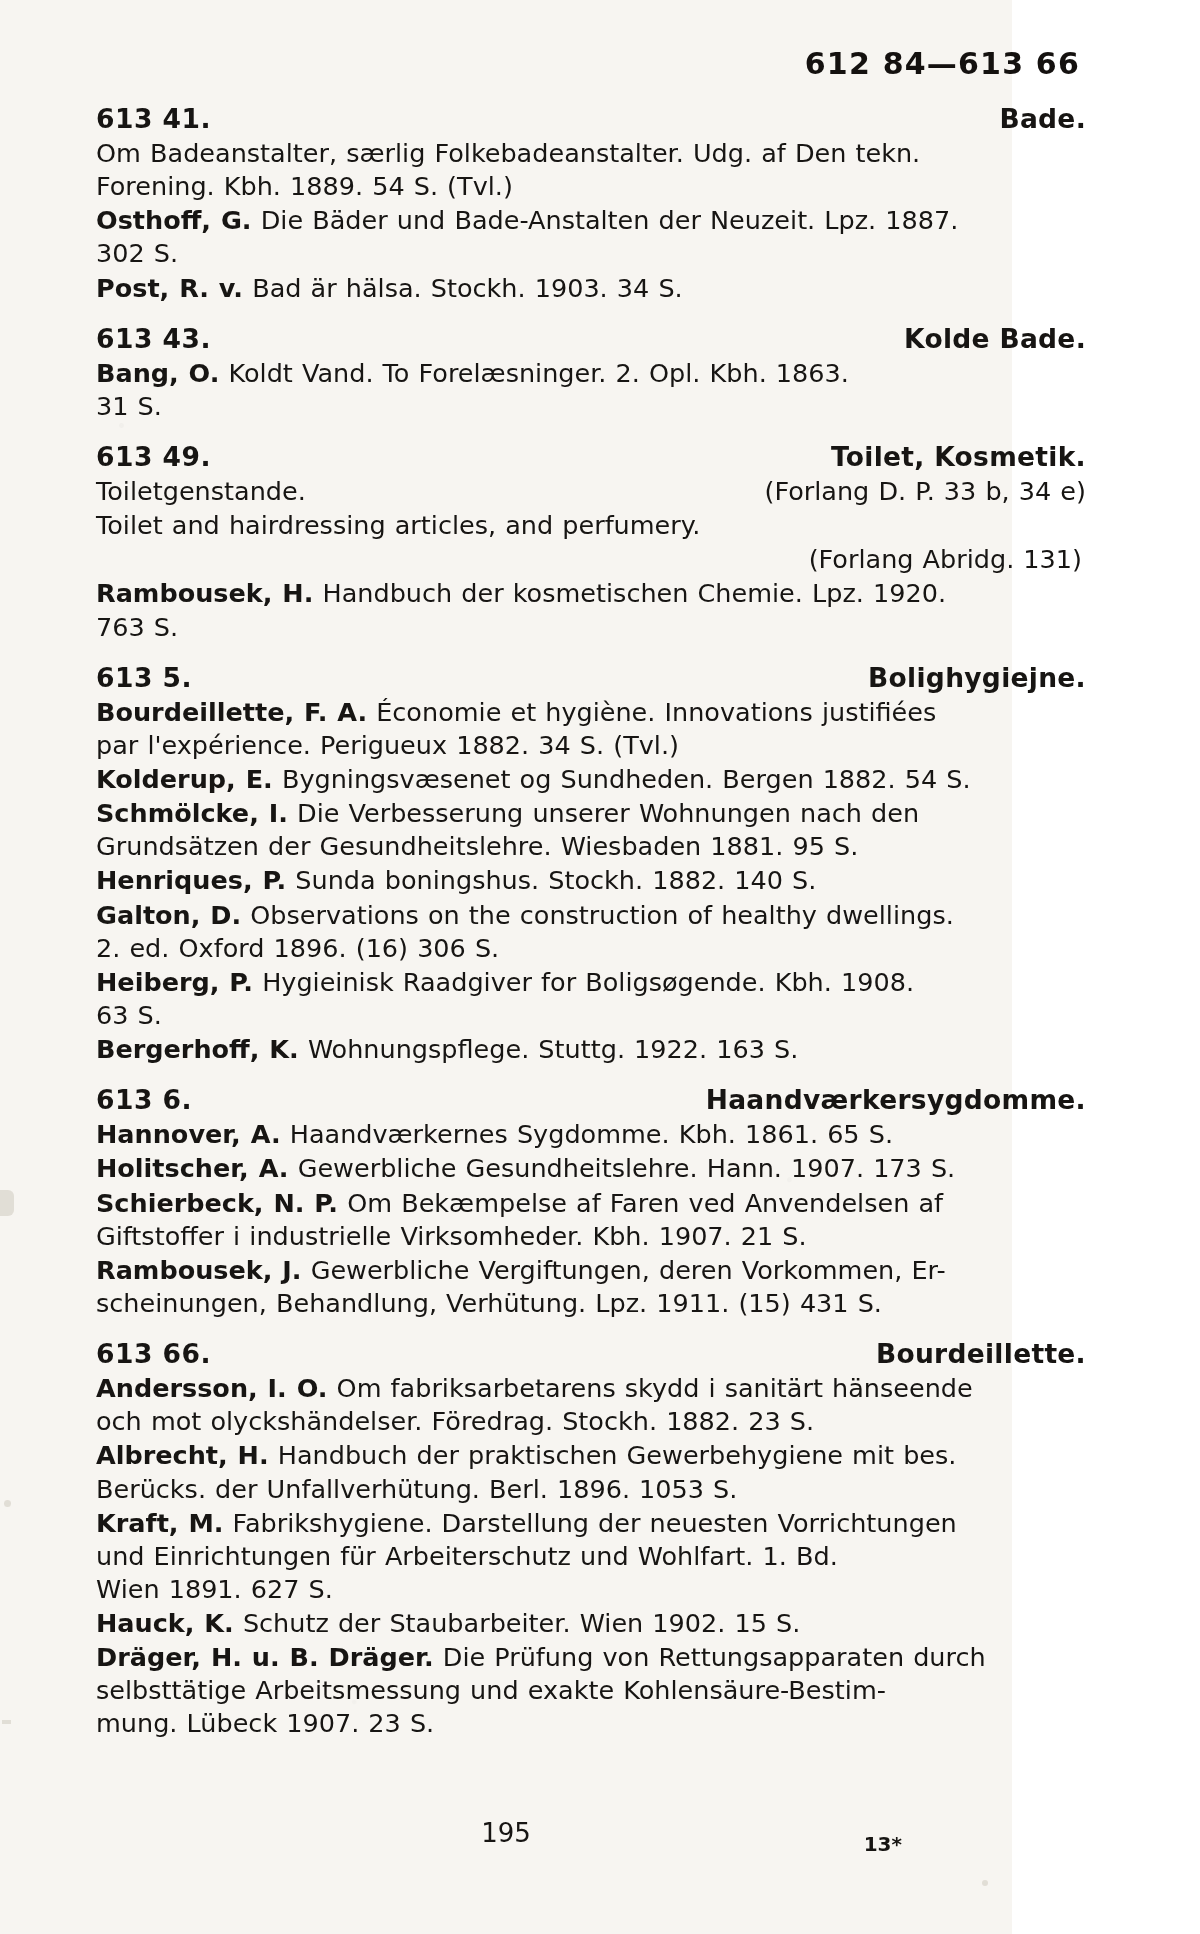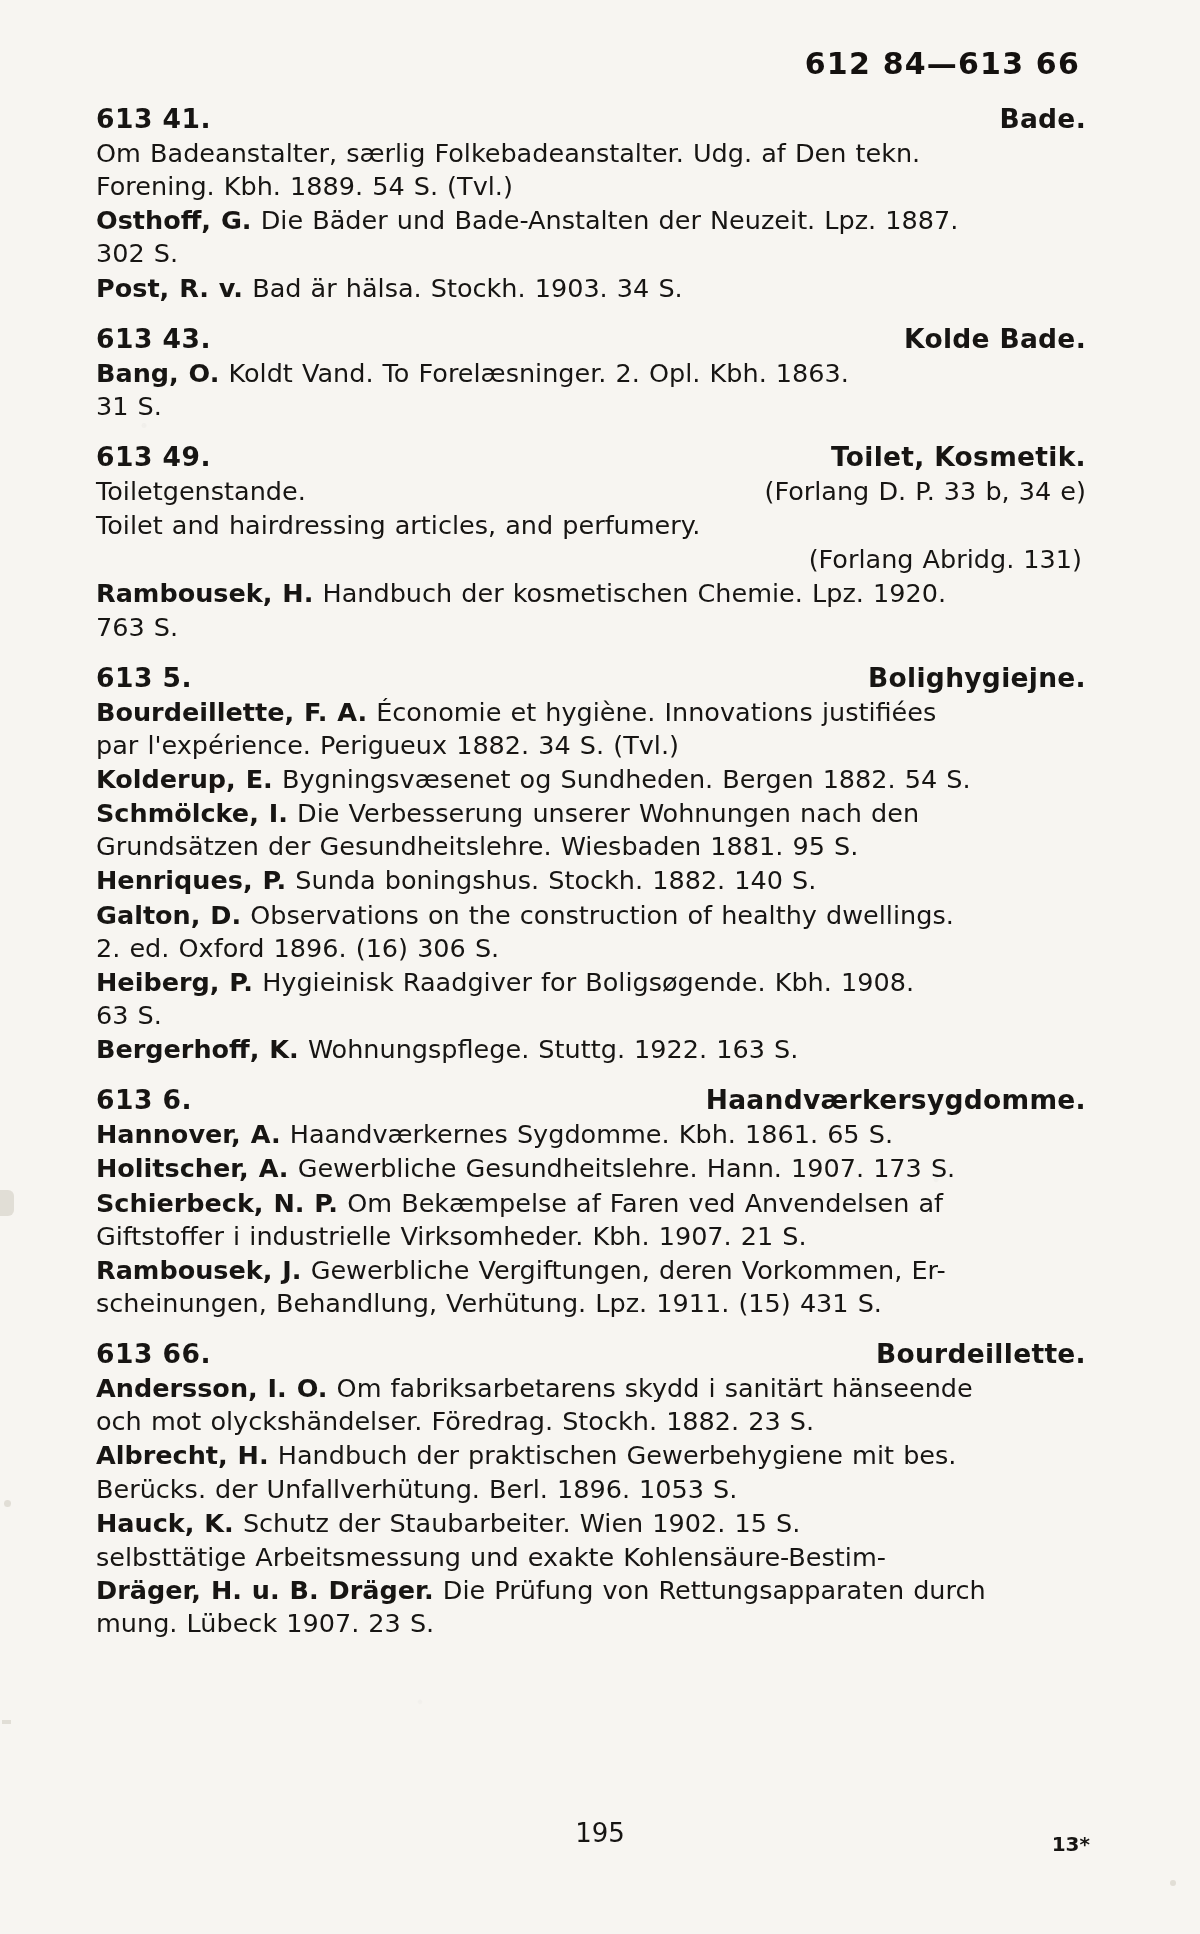--- a/index.html
+++ b/index.html
@@ -10,21 +10,21 @@
   body {
     width: 1200px;
     height: 1934px;
     font-family: "DejaVu Sans", sans-serif;
     color: #171513;
     position: relative;
     overflow: hidden;
   }
   .page {
     position: relative;
-    width: 1200px;
+    width: 1012px;
     height: 1934px;
     background: #f7f5f1;
     background-image:
       radial-gradient(circle at 12% 22%, rgba(0,0,0,0.022) 0 2px, transparent 3px),
       radial-gradient(circle at 78% 61%, rgba(0,0,0,0.018) 0 2px, transparent 3px),
       radial-gradient(circle at 35% 88%, rgba(0,0,0,0.02) 0 1.5px, transparent 3px);
     padding: 0;
     box-sizing: border-box;
   }
   .content {
@@ -207,25 +207,30 @@
         </div>
         <div class="entry">
           <span class="hang"><b>Andersson, I. O.</b> <span>Om fabriksarbetarens skydd i sanitärt hänseende</span></span>
           <span class="hang"><span>och mot olyckshändelser.  Föredrag.  Stockh. 1882.  23 S.</span></span>
         </div>
         <div class="entry">
           <span class="hang"><b>Albrecht, H.</b> <span>Handbuch der praktischen Gewerbehygiene mit bes.</span></span>
           <span class="hang"><span>Berücks. der Unfallverhütung.  Berl. 1896.  1053 S.</span></span>
         </div>
         <div class="entry">
+          <span class="hang"><b>Kraft, M.</b> <span>Fabrikshygiene. Darstellung der neuesten Vorrichtungen</span></span>
+          <span class="hang"><span>und Einrichtungen für Arbeiterschutz und Wohlfart.  1. Bd.</span></span>
+          <span class="hang"><span>Wien 1891.  627 S.</span></span>
+        </div>
+        <div class="entry">
           <span class="hang"><b>Hauck, K.</b> <span>Schutz der Staubarbeiter.  Wien 1902.  15 S.</span></span>
         </div>
         <div class="entry">
+          <span class="hang"><b>Dräger, H. u. B. Dräger.</b> <span>Die Prüfung von Rettungsapparaten durch</span></span>
           <span class="hang"><span>selbsttätige Arbeitsmessung und exakte Kohlensäure-Bestim-</span></span>
-          <span class="hang"><b>Dräger, H. u. B. Dräger.</b> <span>Die Prüfung von Rettungsapparaten durch</span></span>
           <span class="hang"><span>mung.  Lübeck 1907.  23 S.</span></span>
         </div>
       </div>
   </div>
 
   <div class="folio">195</div>
   <div class="sig">13*</div>
 </div>
 
 </body></html>

